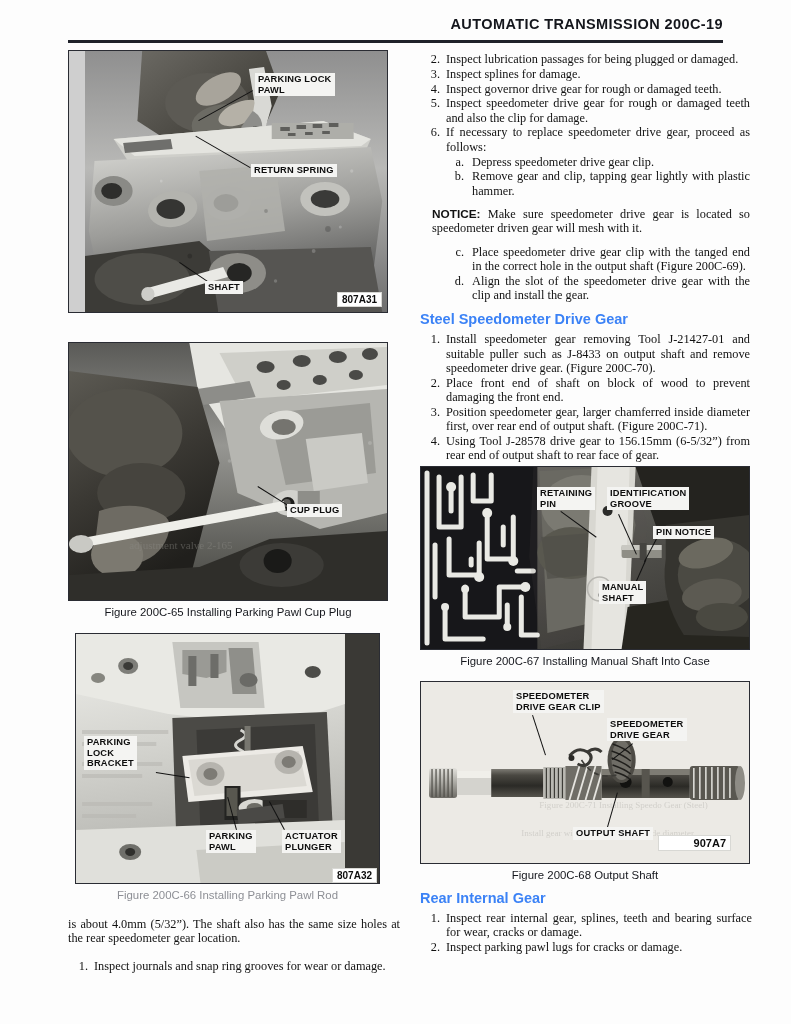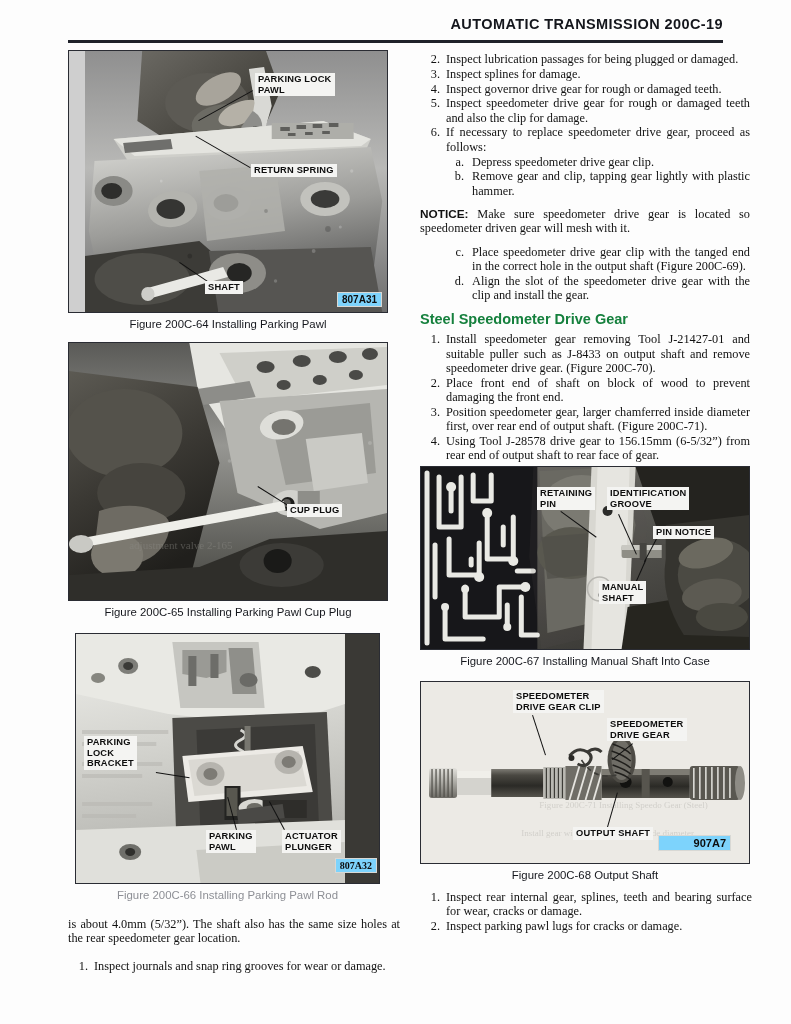--- a/index.html
+++ b/index.html
@@ -79,33 +79,33 @@
   .li.sub {
     padding-left: 52px;
   }
   .li.sub > .num {
     left: 28px;
   }
   .notice {
     font-size: 12.3px;
     line-height: 14.3px;
     text-align: justify;
-    margin: 9px 0 9px 0;
+    margin: 9px 0 9px 12px;
   }
   .notice b {
     font-family: "Liberation Sans", sans-serif;
     font-size: 11.8px;
     font-weight: bold;
   }
   .sec-head {
     font-family: "Liberation Sans", sans-serif;
     font-weight: bold;
     font-size: 14.5px;
     margin: 9px 0 5px 0;
-    color: #15803d;
+    color: #3b82f6;
   }
 
   
   .figure { position: absolute; }
   .fig-frame {
     border: 1.6px solid #2a2c33;
     background: #cfcfcf;
     position: relative;
     overflow: hidden;
   }
@@ -127,21 +127,21 @@
     font-weight: bold;
     font-size: 9.3px;
     line-height: 10.6px;
     padding: 1px 3px;
     white-space: pre;
     letter-spacing: 0.2px;
     z-index: 6;
   }
   .idtag {
     position: absolute;
-    background: #7dd3fc;
+    background: #ffffff;
     color: #0d0d0d;
     font-family: "Liberation Sans", sans-serif;
     font-weight: bold;
     font-size: 10px;
     padding: 1px 4px;
     z-index: 7;
     border: 0.5px solid #d8d8d4;
   }
   .leader {
     position: absolute;
@@ -247,21 +247,20 @@
       <div class="leader" style="left:184px; top:40px; width:62px; transform:rotate(151deg);"></div>
 
       <div class="lbl" style="left:182px; top:113px;">RETURN SPRING</div>
       <div class="leader" style="left:181px; top:117px; width:63px; transform:rotate(210deg);"></div>
 
       <div class="lbl" style="left:136px; top:230px;">SHAFT</div>
       <div class="leader" style="left:140px; top:232px; width:36px; transform:rotate(214deg);"></div>
 
       <div class="idtag" style="right:5px; bottom:5px;">807A31</div>
     </div>
-    <div class="fig-cap">Figure 200C-64 Installing Parking Pawl</div>
   </div>
 
   <div class="figure" style="left:68px; top:342px; width:320px;">
     <div class="fig-frame" style="height:257px;">
       <svg width="100%" height="100%" viewBox="0 0 317 257" preserveAspectRatio="none">
         <defs>
           <linearGradient id="g65bg" x1="0" y1="0" x2="0" y2="1">
             <stop offset="0%" stop-color="#5a5a57"></stop>
               <stop offset="40%" stop-color="#969692"></stop>
               <stop offset="100%" stop-color="#44443f"></stop>
@@ -398,21 +397,21 @@
       <div class="leader" style="left:80px; top:138px; width:34px; transform:rotate(9deg);"></div>
 
       <div class="lbl" style="left:130px; top:196px;">PARKING
 PAWL</div>
       <div class="leader" style="left:160px; top:196px; width:34px; transform:rotate(-105deg);"></div>
 
       <div class="lbl" style="left:206px; top:196px;">ACTUATOR
 PLUNGER</div>
       <div class="leader" style="left:208px; top:196px; width:32px; transform:rotate(-118deg);"></div>
 
-      <div class="idtag" style="right:2px; bottom:10px;font-family:Liberation Serif, serif;">807A32</div>
+      <div class="idtag" style="right:2px; bottom:0;">807A32</div>
     </div>
     <div class="fig-cap faded">Figure 200C-66 Installing Parking Pawl Rod</div>
   </div>
 
   <div style="position:absolute; left:68px; top:917px; width:332px;">
     <div class="para">is about 4.0mm (5/32”). The shaft also has the same size holes at the rear speedometer gear location.</div>
     <ul class="ol" style="margin-top:8px;">
       <li class="li">
         <span class="num">1.</span>
         <span>Inspect journals and snap ring grooves for wear or damage.</span>
@@ -683,20 +682,21 @@
 
       <div class="lbl" style="left:152px; top:145px;">OUTPUT SHAFT</div>
       <div class="leader" style="left:186px; top:145px; width:36px; transform:rotate(-74deg);"></div>
 
       <div class="idtag" style="right:18px; bottom:12px; font-size:11px;padding-left:35px;">907A7</div>
     </div>
     <div class="fig-cap">Figure 200C-68 Output Shaft</div>
   </div>
 
   <div style="position:absolute; left:420px; top:890px; width:332px;">
+    <div class="sec-head" style="margin-top:0;">Rear Internal Gear</div>
     <ul class="ol">
       <li class="li">
         <span class="num">1.</span>
         <span>Inspect rear internal gear, splines, teeth and bearing surface for wear, cracks or damage.</span>
       </li>
       <li class="li">
         <span class="num">2.</span>
         <span>Inspect parking pawl lugs for cracks or damage.</span>
       </li>
     </ul>

